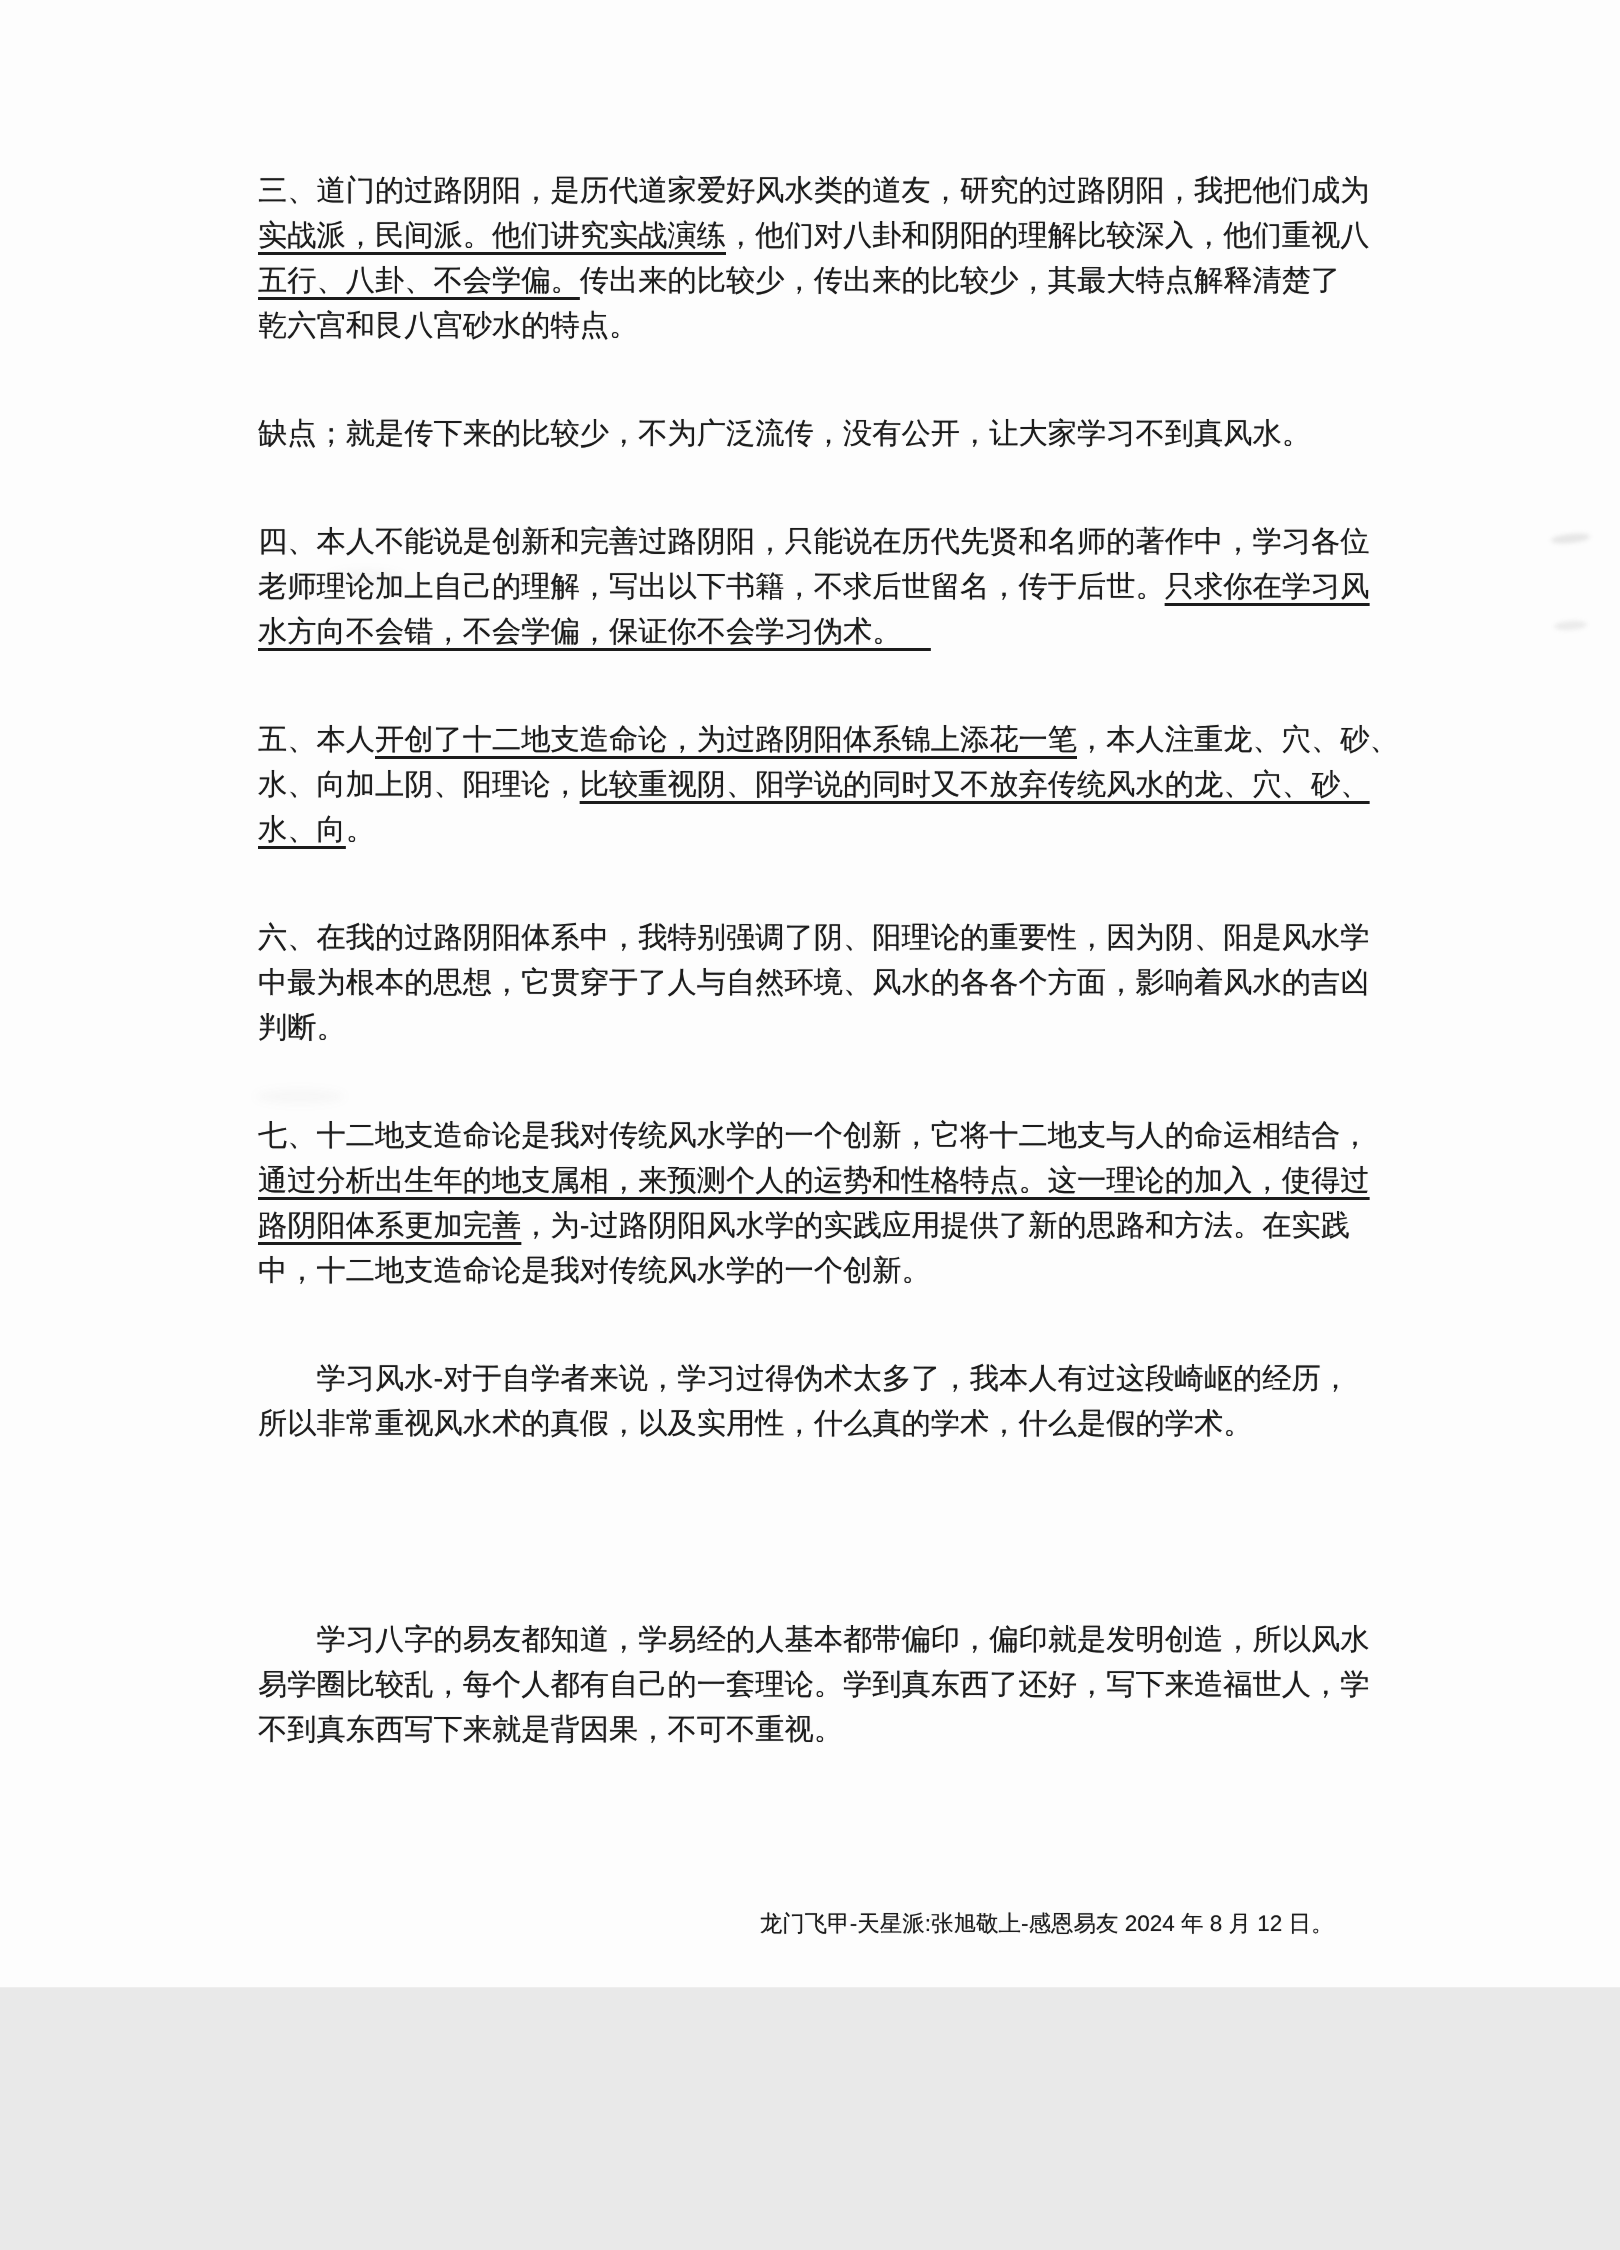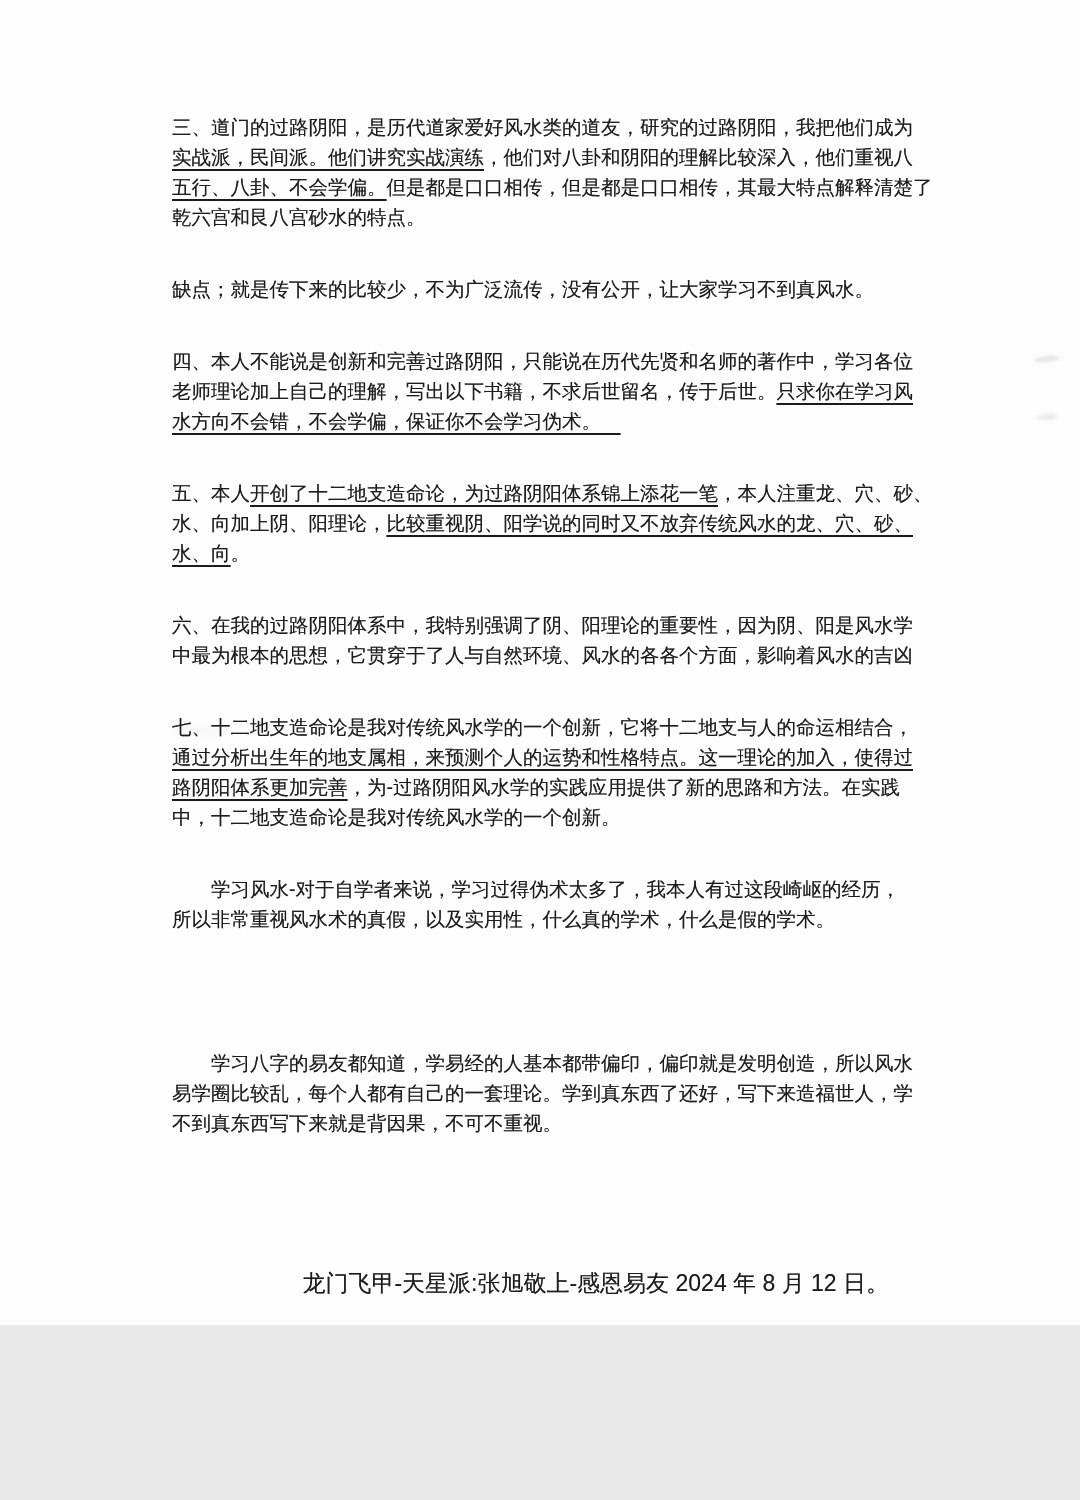--- a/index.html
+++ b/index.html
@@ -32,21 +32,21 @@
     text-decoration: underline;
     text-underline-offset: 5px;
     text-decoration-thickness: 1.5px;
   }
   .signature {
     position: absolute;
     left: 172px;
     top: 1238px;
     width: 717px;
     text-align: right;
-    font-size: 23px;
+    font-size: 15px;
     line-height: 30px;
     white-space: pre;
     text-shadow: 0 0 0.5px rgba(20,20,20,0.55);
   }
   .footer-title {
     position: absolute;
     left: 0;
     top: 1360px;
     width: 1080px;
     text-align: center;
@@ -78,39 +78,40 @@
   .artifact.a4 { left: 170px; top: 726px; width: 60px; height: 10px; background: rgba(90,90,90,0.04); filter: blur(3px); }
 </style>
 </head>
 <body>
 
 <div class="page" style="--ink: #1c1c1c; --paper: #fdfdfd;">
   <div class="content" id="paragraphs">
       <div class="para">
         <div class="line"><span>三、道门的过路阴阳，是历代道家爱好风水类的道友，研究的过路阴阳，我把他们成为</span></div>
         <div class="line"><span class="u">实战派，民间派。他们讲究实战演练</span><span>，他们对八卦和阴阳的理解比较深入，他们重视八</span></div>
-        <div class="line"><span class="u">五行、八卦、不会学偏。</span><span>但是都是口口相传，但是都是口口相传，其最大特点解释清楚了</span></div>
+        <div class="line"><span class="u">五行、八卦、不会学偏。</span><span>传出来的比较少，传出来的比较少，其最大特点解释清楚了</span></div>
         <div class="line"><span>乾六宫和艮八宫砂水的特点。</span></div>
       </div>
       <div class="para">
         <div class="line"><span>缺点；就是传下来的比较少，不为广泛流传，没有公开，让大家学习不到真风水。</span></div>
       </div>
       <div class="para">
         <div class="line"><span>四、本人不能说是创新和完善过路阴阳，只能说在历代先贤和名师的著作中，学习各位</span></div>
         <div class="line"><span>老师理论加上自己的理解，写出以下书籍，不求后世留名，传于后世。</span><span class="u">只求你在学习风</span></div>
         <div class="line"><span class="u">水方向不会错，不会学偏，保证你不会学习伪术。　</span></div>
       </div>
       <div class="para">
         <div class="line"><span>五、本人</span><span class="u">开创了十二地支造命论，为过路阴阳体系锦上添花一笔</span><span>，本人注重龙、穴、砂、</span></div>
         <div class="line"><span>水、向加上阴、阳理论，</span><span class="u">比较重视阴、阳学说的同时又不放弃传统风水的龙、穴、砂、</span></div>
         <div class="line"><span class="u">水、向</span><span>。</span></div>
       </div>
       <div class="para">
         <div class="line"><span>六、在我的过路阴阳体系中，我特别强调了阴、阳理论的重要性，因为阴、阳是风水学</span></div>
         <div class="line"><span>中最为根本的思想，它贯穿于了人与自然环境、风水的各各个方面，影响着风水的吉凶</span></div>
+        <div class="line"><span>判断。</span></div>
       </div>
       <div class="para">
         <div class="line"><span>七、十二地支造命论是我对传统风水学的一个创新，它将十二地支与人的命运相结合，</span></div>
         <div class="line"><span class="u">通过分析出生年的地支属相，来预测个人的运势和性格特点。这一理论的加入，使得过</span></div>
         <div class="line"><span class="u">路阴阳体系更加完善</span><span>，为-过路阴阳风水学的实践应用提供了新的思路和方法。在实践</span></div>
         <div class="line"><span>中，十二地支造命论是我对传统风水学的一个创新。</span></div>
       </div>
       <div class="para">
         <div class="line"><span>　　学习风水-对于自学者来说，学习过得伪术太多了，我本人有过这段崎岖的经历，</span></div>
         <div class="line"><span>所以非常重视风水术的真假，以及实用性，什么真的学术，什么是假的学术。</span></div>

